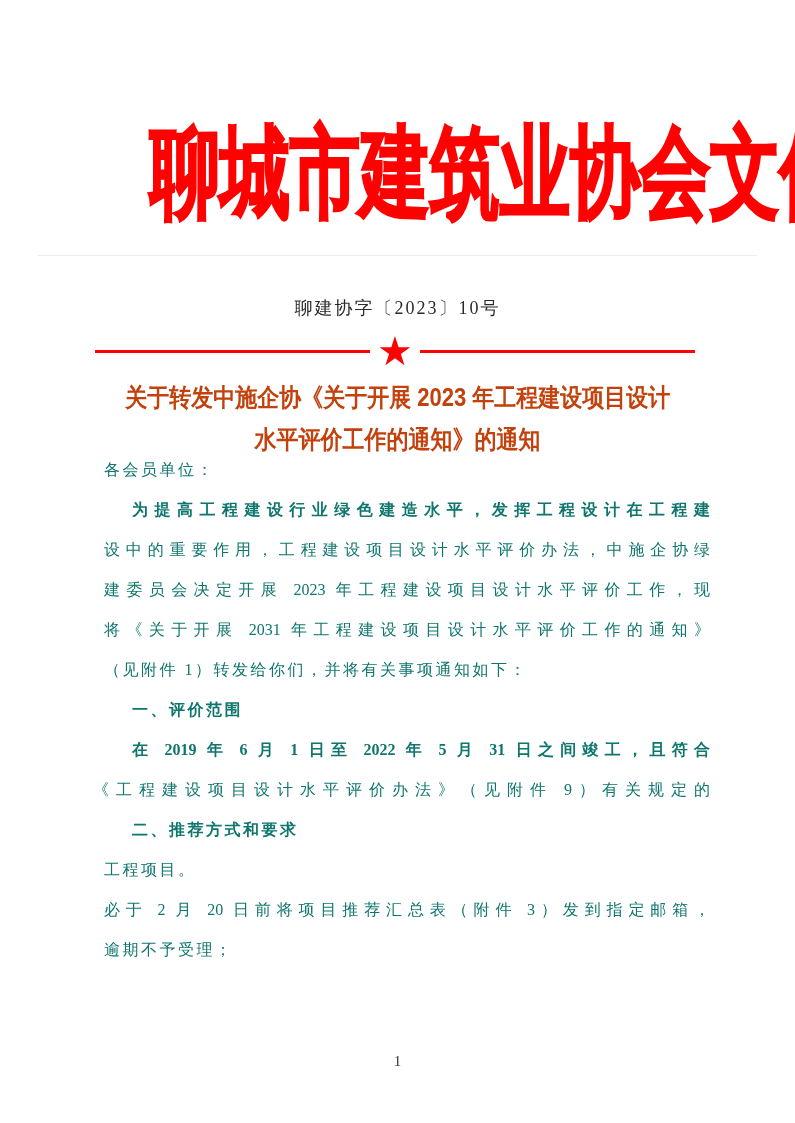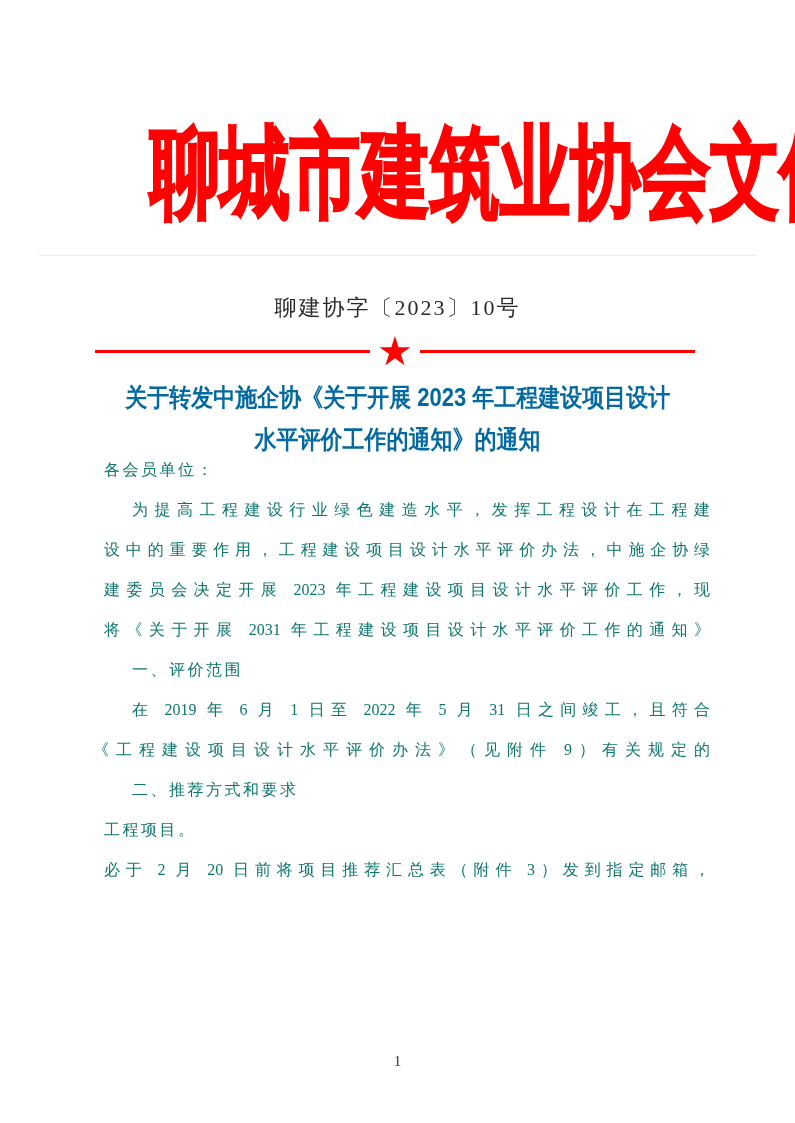--- a/index.html
+++ b/index.html
@@ -36,21 +36,21 @@
     position:absolute;
     top:255px;left:38px;right:38px;
     height:1px;background:#ededed;
   }
   
   .doc-number{
     position:absolute;
     top:292px;left:0;right:0;
     height:32px;line-height:32px;
     text-align:center;
-    font-size:22px;
+    font-size:18px;
     letter-spacing:2px;
     color:#2a2a2a;
   }
   
   .red-rule{
     position:absolute;
     top:332px;left:95px;right:100px;
     height:38px;
     display:flex;align-items:center;
   }
@@ -63,21 +63,21 @@
     font-family:"DejaVu Sans", sans-serif;
   }
   
   .doc-title{
     position:absolute;
     top:376px;left:0;right:0;
     text-align:center;
     font-family:"Liberation Sans", sans-serif;
     font-weight:bold;
     font-size:25px;
-    color:#0369a1;
+    color:#c2410c;
   }
   .doc-title .t-line{
     height:42px;line-height:42px;
     white-space:nowrap;
   }
   .doc-title .stretch{
     display:inline-block;
     transform:scaleX(0.88);
     transform-origin:center center;
   }
@@ -93,21 +93,21 @@
     letter-spacing:2.5px;
     white-space:nowrap;
   }
   .line.fill{
     letter-spacing:0;
     white-space:normal;
     text-align:justify;
     text-align-last:justify;
     -moz-text-align-last:justify;
   }
-  .line.indent{padding-left:28px;}
+  .line.indent{padding-left:28px;font-weight:bold;}
   .line.fill.indent{padding-left:28px;}
   .line.hang{margin-left:-11px;}
   
   .page-number{
     position:absolute;
     top:1050px;left:0;right:0;
     height:22px;line-height:22px;
     text-align:center;
     font-size:15px;
     color:#3a3a3a;
@@ -140,23 +140,25 @@
       <span class="stretch">水平评价工作的通知》的通知</span>
     </div>
   </div>
 
   <div class="body-text">
     <div class="line">各会员单位：</div>
     <div class="line fill indent">为提高工程建设行业绿色建造水平，发挥工程设计在工程建</div>
     <div class="line fill">设中的重要作用，工程建设项目设计水平评价办法，中施企协绿</div>
     <div class="line fill">建委员会决定开展 2023 年工程建设项目设计水平评价工作，现</div>
     <div class="line fill">将《关于开展 2031 年工程建设项目设计水平评价工作的通知》</div>
+    <div class="line">（见附件 1）转发给你们，并将有关事项通知如下：</div>
     <div class="line indent">一、评价范围</div>
     <div class="line fill indent">在 2019 年 6 月 1 日至 2022 年 5 月 31 日之间竣工，且符合</div>
     <div class="line fill hang">《工程建设项目设计水平评价办法》（见附件 9）有关规定的</div>
     <div class="line indent">二、推荐方式和要求</div>
     <div class="line">工程项目。</div>
     <div class="line fill">必于 2 月 20 日前将项目推荐汇总表（附件 3）发到指定邮箱，</div>
+    <div class="line">逾期不予受理；</div>
   </div>
 
   <div class="page-number">1</div>
 
 </div>
 
 </body></html>

